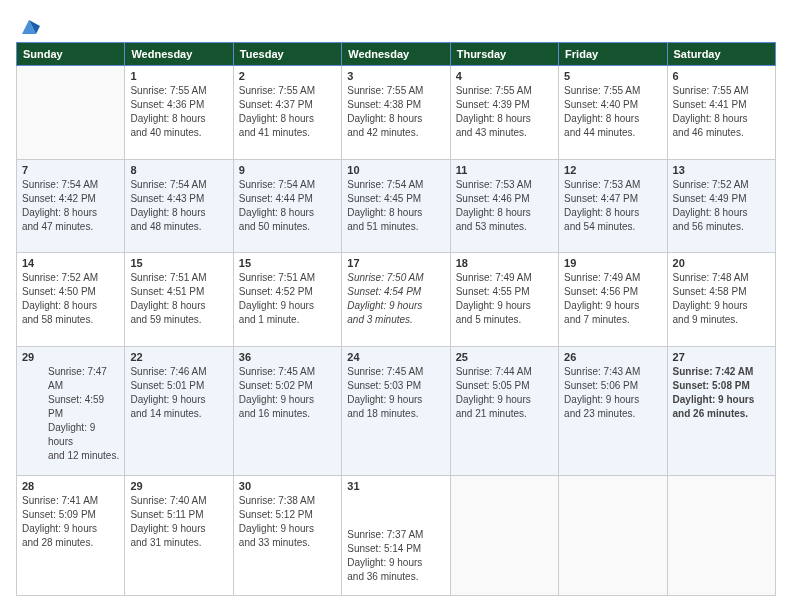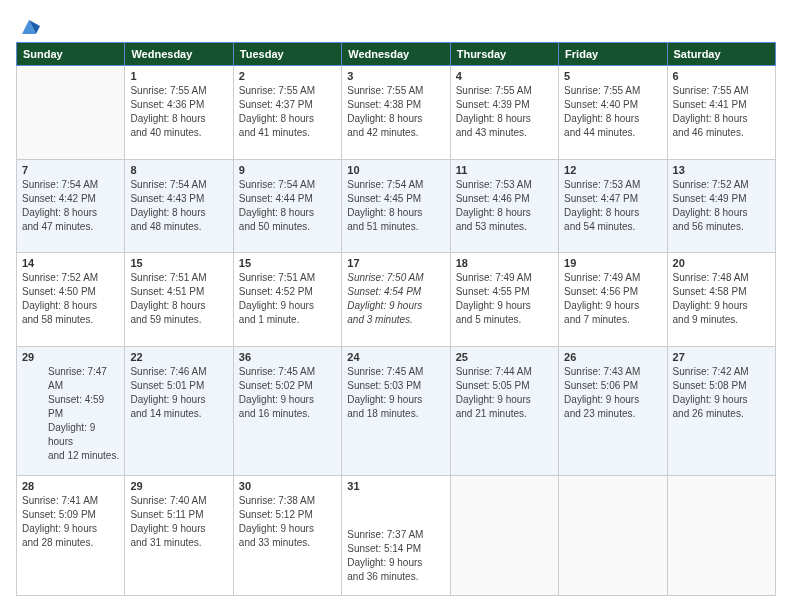--- a/index.html
+++ b/index.html
@@ -309,21 +309,21 @@
           </td>
           <td>
             <div class="day-num">26</div>
             <div class="day-info" style="white-space: pre-line;">Sunrise: 7:43 AM
 Sunset: 5:06 PM
 Daylight: 9 hours
 and 23 minutes.</div>
           </td>
           <td>
             <div class="day-num">27</div>
-            <div class="day-info" style="white-space: pre-line;">Sunrise: 7:42 AM
+            <div class="day-info" style="white-space: pre-line; font-weight: bold;">Sunrise: 7:42 AM
 Sunset: 5:08 PM
 Daylight: 9 hours
 and 26 minutes.</div>
           </td>
         </tr>
         <tr>
           <td>
             <div class="day-num">28</div>
             <div class="day-info" style="white-space: pre-line;">Sunrise: 7:41 AM
 Sunset: 5:09 PM

